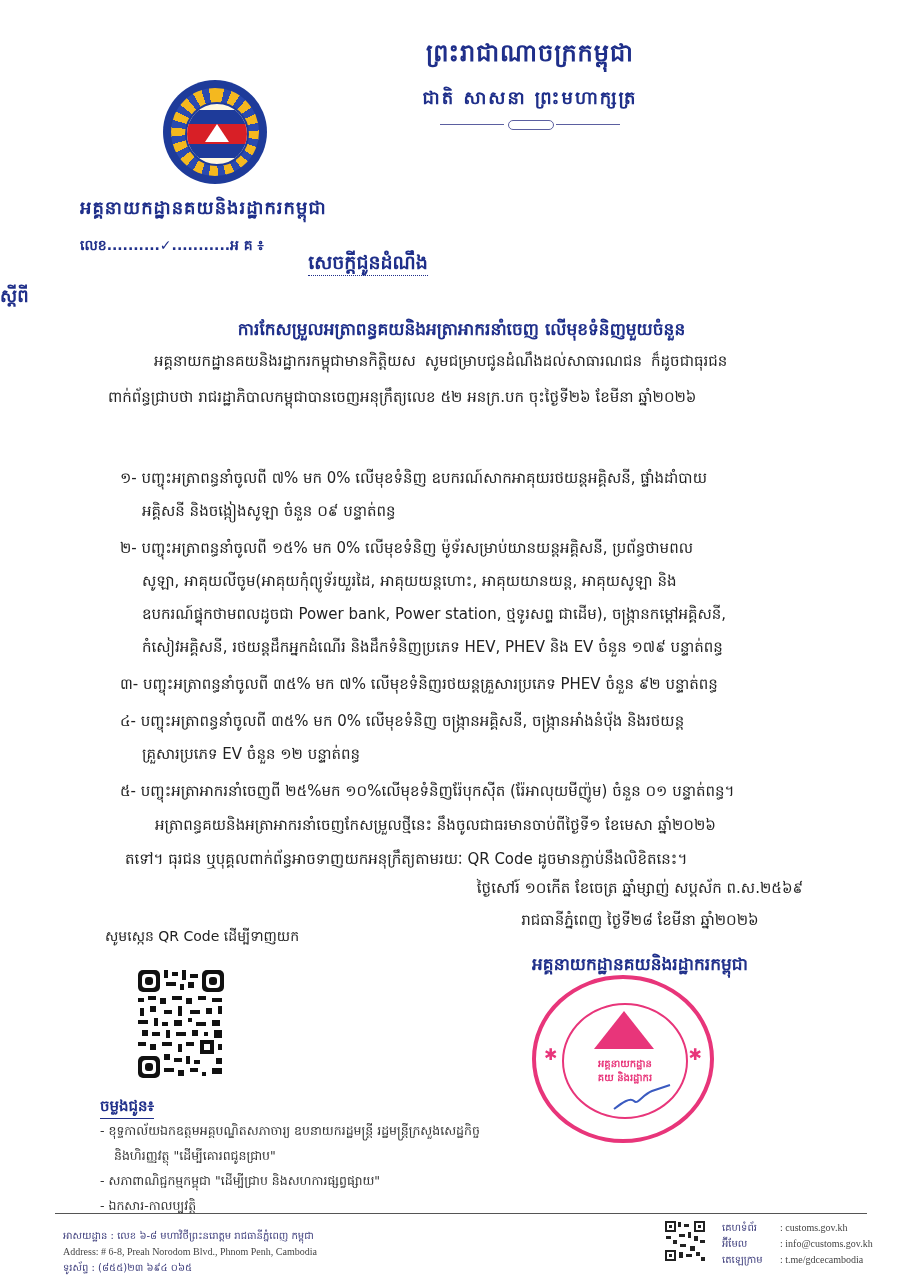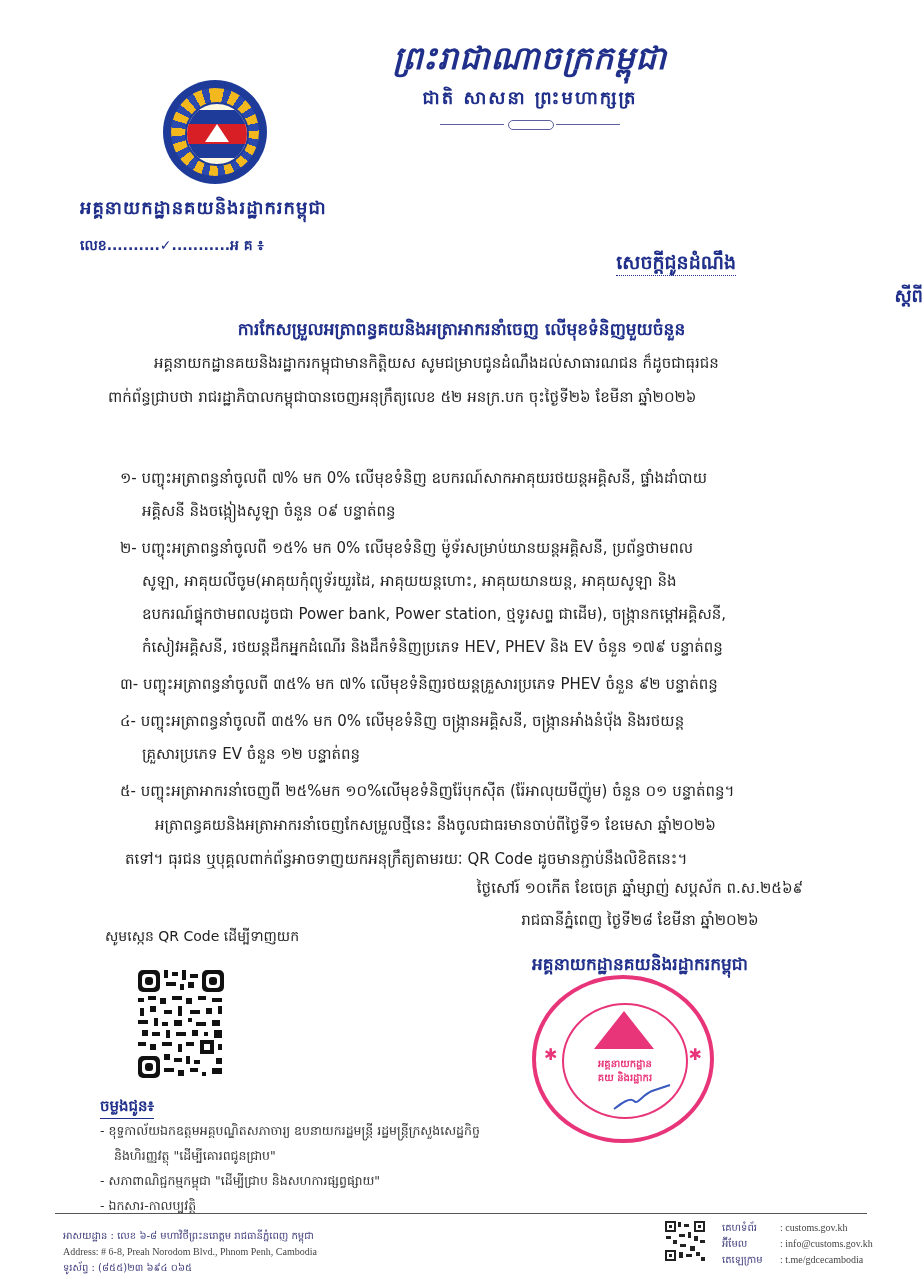--- a/index.html
+++ b/index.html
@@ -1,46 +1,46 @@
 <!DOCTYPE html>
 <html><head>
 <meta charset="utf-8">
 <style>
   html, body { margin: 0; padding: 0; }
   body {
     width: 923px; height: 1280px; background: #ffffff; position: relative; overflow: hidden;
     font-family: "DejaVu Sans", "Liberation Sans", sans-serif; color: #2a2a2a;
   }
   .abs { position: absolute; }
-  .kingdom { left: 340px; top: 38px; width: 380px; text-align: center; font-size: 32px; font-weight: bold; color: #1f2f8a; letter-spacing: 1px; font-style: italic; }
+  .kingdom { left: 340px; top: 38px; width: 380px; text-align: center; font-size: 24px; font-weight: bold; color: #1f2f8a; letter-spacing: 1px; }
   .motto { left: 340px; top: 86px; width: 380px; text-align: center; font-size: 18px; font-weight: bold; color: #1f2f8a; letter-spacing: 2px; }
   .ornament { left: 440px; top: 118px; width: 180px; height: 14px; }
   .ornament .line { position: absolute; top: 6px; height: 1px; background: #5b5fa0; }
   .ornament .mid { position: absolute; left: 68px; top: 2px; width: 44px; height: 8px; border: 1px solid #5b5fa0; border-radius: 8px; }
 
   .logo { left: 163px; top: 80px; width: 104px; height: 104px; border-radius: 50%;
     background: radial-gradient(circle, #f2c238 0 55%, #1e3b9a 56% 100%); }
   .logo .ring { position: absolute; left: 8px; top: 8px; width: 88px; height: 88px; border-radius: 50%;
     background: repeating-conic-gradient(#f4b81f 0 12deg, #2a4ab0 12deg 22deg); }
   .logo .inner { position: absolute; left: 22px; top: 22px; width: 60px; height: 60px; border-radius: 50%; background: #fff8e0; overflow: hidden; border: 2px solid #1e3b9a; }
   .logo .band-b { position: absolute; left: 0; width: 60px; height: 14px; background: #1e3b9a; }
   .logo .band-r { position: absolute; left: 0; top: 20px; width: 60px; height: 20px; background: #d81f26; }
   .logo .temple { position: absolute; left: 18px; top: 20px; width: 0; height: 0; border-left: 12px solid transparent; border-right: 12px solid transparent; border-bottom: 18px solid #fff; }
 
   .dept-name { left: 80px; top: 196px; font-size: 18px; font-weight: bold; color: #1f2f8a; letter-spacing: 1px; }
   .ref-no { left: 80px; top: 236px; font-size: 14px; color: #1f2f8a; font-weight: bold; }
 
-  .notice-title { left: 0; width: 736px; top: 250px; text-align: right; font-size: 19px; font-weight: bold; color: #1f2f8a; }
+  .notice-title { left: 0; width: 736px; top: 250px; text-align: center; font-size: 19px; font-weight: bold; color: #1f2f8a; }
   .notice-title span { border-bottom: 1px dotted #1f2f8a; padding-bottom: 2px; }
-  .about { left: 0; width: 923px; top: 284px; text-align: right; font-size: 18px; font-weight: bold; color: #1f2f8a; }
+  .about { left: 0; width: 923px; top: 284px; text-align: left; font-size: 18px; font-weight: bold; color: #1f2f8a; }
   .subject { left: 0; width: 923px; top: 318px; text-align: center; font-size: 17px; font-weight: bold; color: #1f2f8a; }
 
   .para { font-size: 15px; line-height: 34px; color: #222; }
   .intro { left: 108px; top: 346px; width: 760px; }
-  .intro .l1 { padding-left: 46px; }
+  .intro .l1 { padding-left: 46px; font-family: Liberation Mono, monospace; }
   .items { left: 120px; top: 462px; width: 750px; }
   .item { position: relative; padding-left: 0; margin-bottom: 4px; font-size: 15px; line-height: 33px; color: #222; }
   .item .num { display: inline; }
   .item .cont { display: block; padding-left: 22px; }
   .effective { left: 125px; top: 808px; width: 740px; }
   .effective .l1 { padding-left: 30px; }
 
   .date-block { left: 420px; top: 872px; width: 440px; text-align: center; font-size: 15px; line-height: 32px; color: #222; }
   .signer { left: 420px; top: 953px; width: 440px; text-align: center; font-size: 17px; font-weight: bold; color: #1f2f8a; }
 

